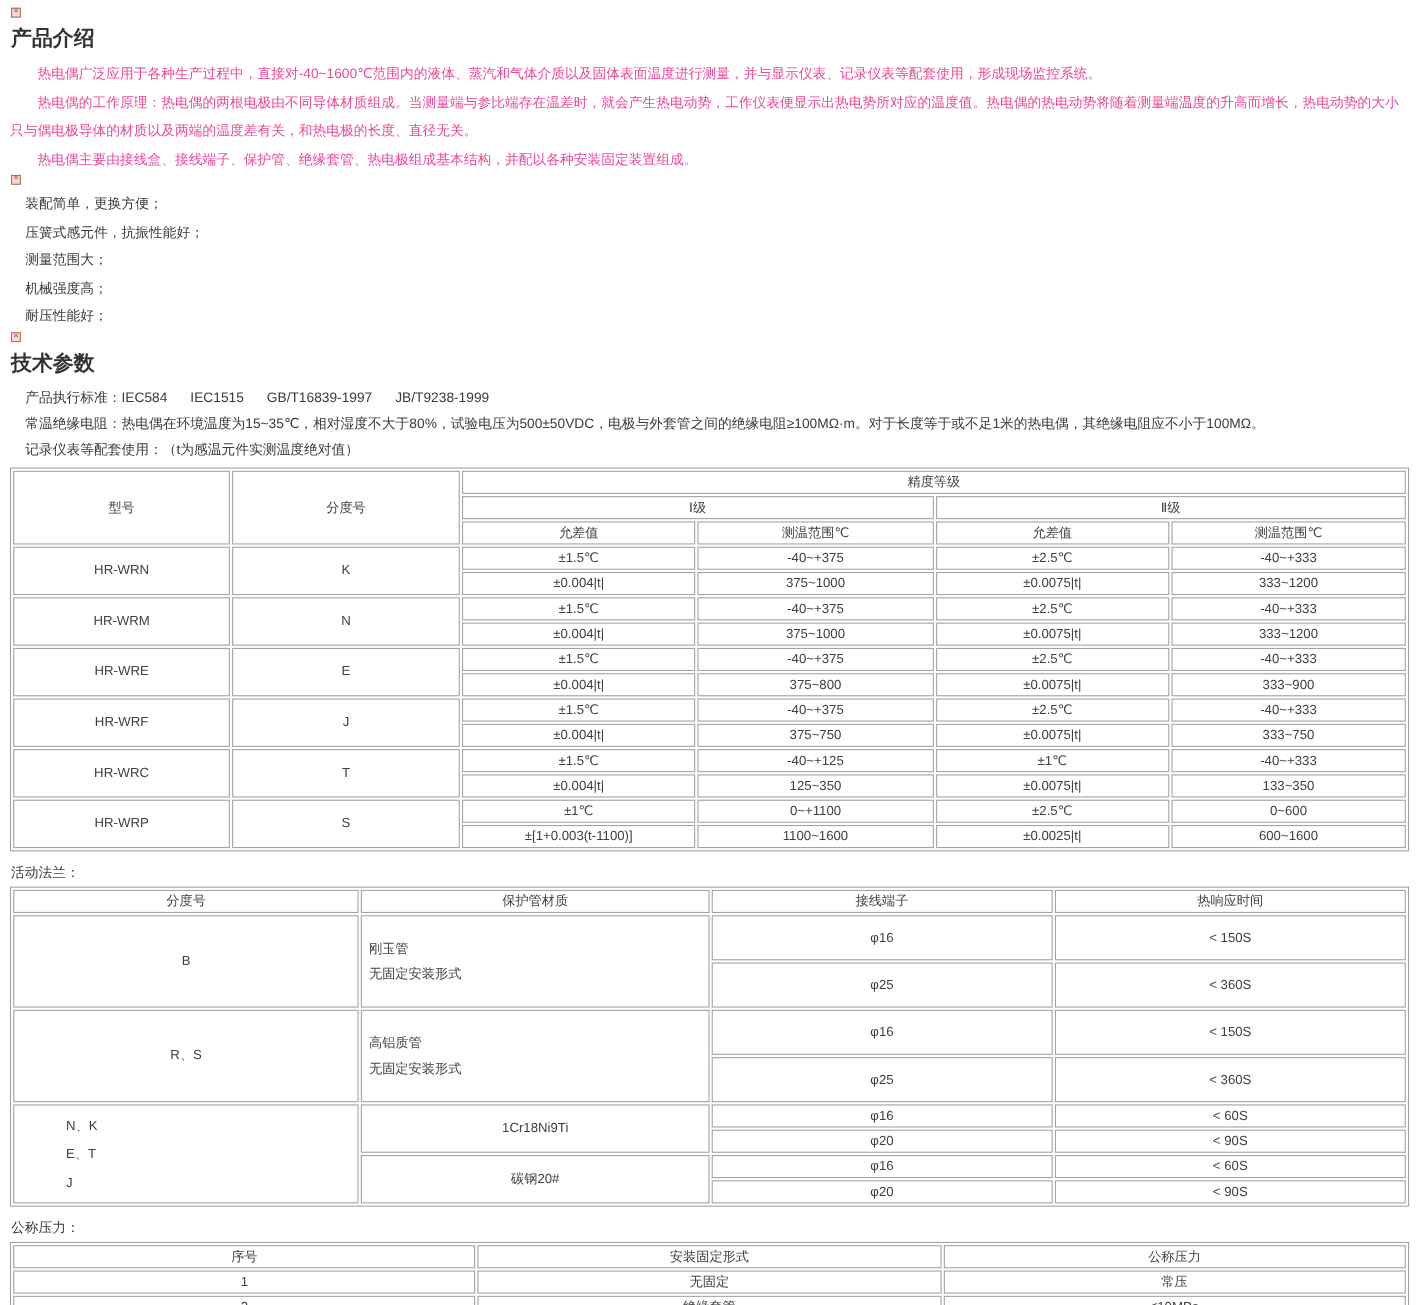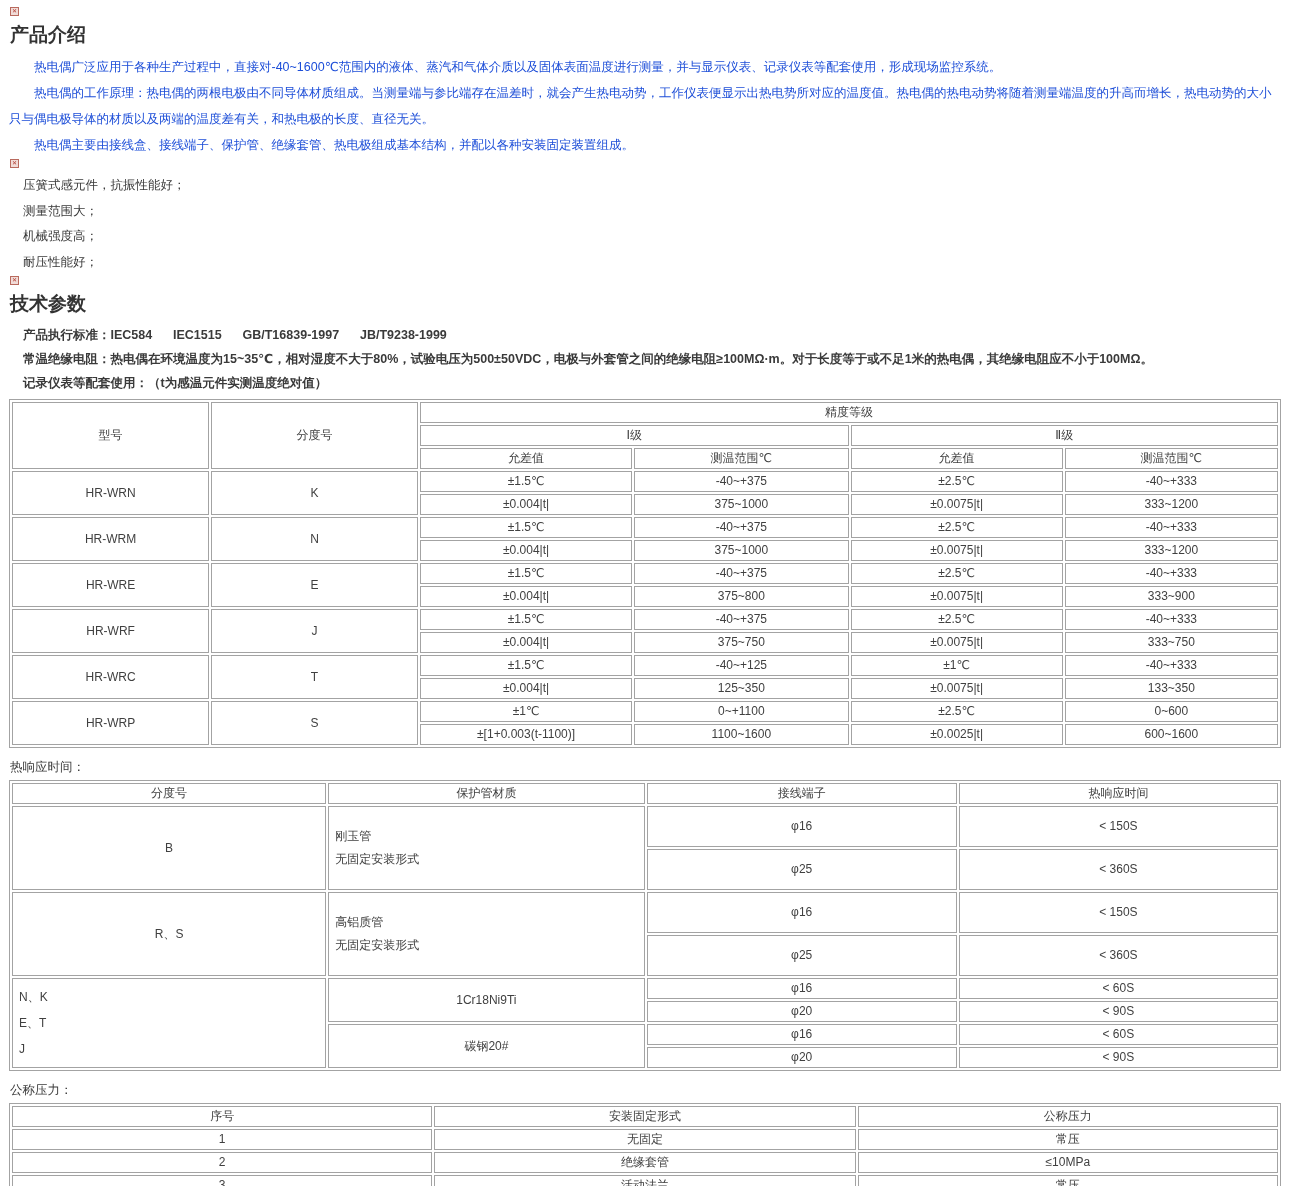--- a/index.html
+++ b/index.html
@@ -18,24 +18,24 @@
     border: 1px solid #b96a5e; background: #f1dcd8;
     font-size: 6px; line-height: 7px; text-align: center;
     color: #b03a2e; vertical-align: top; overflow: hidden;
   }
 
   .sec-heading {
     font-size: 19px; font-weight: bold; color: #333;
     margin: 2px 0 6px 1px;
   }
   .body-par {
-    margin: 0 0 0 0; line-height: 26px; text-indent: 25px; color: #1d4ed8;
+    margin: 0 0 0 0; line-height: 26px; text-indent: 25px; color: #ec4899;
   }
   .feature-item { line-height: 25.5px; padding-left: 14px; color: #3a3a3a; }
-  .tech-line { line-height: 24px; padding-left: 14px; color: #3a3a3a; white-space: pre-wrap; font-weight: bold; }
+  .tech-line { line-height: 24px; padding-left: 14px; color: #3a3a3a; white-space: pre-wrap; }
 
   table {
     width: 100%;
     border-collapse: separate;
     border-spacing: 2px;
     border: 1px solid #a3a3a3;
     background: #fff;
     margin: 4px 0 0 0;
   }
   td {
@@ -45,39 +45,40 @@
     text-align: center;
     padding: 1px 4px;
     height: 18px;
     line-height: 17px;
     background: #fff;
   }
   .t-acc td { height: 17px; }
   .mat-cell { text-align: left; vertical-align: middle; padding: 18px 6px; }
   .mat-cell div { line-height: 23px; }
   .grad3-cell { text-align: left; vertical-align: middle; padding: 2px 6px; }
-  .grad3-cell div { line-height: 26px; }
+  .grad3-cell div { line-height: 26px; margin-left: 41px; }
   .table-label { margin: 10px 0 4px 1px; line-height: 18px; color: #3a3a3a; }
 </style>
 </head>
 <body>
 
 <div class="page">
 
   <div class="icon-row">
     <span class="broken-img">✕</span>
   </div>
   <div class="sec-heading">产品介绍</div>
   <p class="body-par">热电偶广泛应用于各种生产过程中，直接对-40~1600℃范围内的液体、蒸汽和气体介质以及固体表面温度进行测量，并与显示仪表、记录仪表等配套使用，形成现场监控系统。</p>
   <p class="body-par">热电偶的工作原理：热电偶的两根电极由不同导体材质组成。当测量端与参比端存在温差时，就会产生热电动势，工作仪表便显示出热电势所对应的温度值。热电偶的热电动势将随着测量端温度的升高而增长，热电动势的大小只与偶电极导体的材质以及两端的温度差有关，和热电极的长度、直径无关。</p>
   <p class="body-par">热电偶主要由接线盒、接线端子、保护管、绝缘套管、热电极组成基本结构，并配以各种安装固定装置组成。</p>
 
   <div class="icon-row">
     <span class="broken-img">✕</span>
   </div>
+  <div class="feature-item">装配简单，更换方便；</div>
   <div class="feature-item">压簧式感元件，抗振性能好；</div>
   <div class="feature-item">测量范围大；</div>
   <div class="feature-item">机械强度高；</div>
   <div class="feature-item">耐压性能好；</div>
 
   <div class="icon-row">
     <span class="broken-img">✕</span>
   </div>
   <div class="sec-heading">技术参数</div>
   <div class="tech-line">产品执行标准：IEC584      IEC1515      GB/T16839-1997      JB/T9238-1999</div>
@@ -195,21 +196,21 @@
       </tr>
       <tr>
         <td>±[1+0.003(t-1100)]</td>
         <td>1100~1600</td>
         <td>±0.0025|t|</td>
         <td>600~1600</td>
       </tr>
     </tbody>
   </table>
 
-  <div class="table-label">热响应时间：</div>
+  <div class="table-label">活动法兰：</div>
   <table class="t-resp">
     <colgroup>
       <col style="width:316px">
         <col style="width:318px">
         <col style="width:312px">
         <col style="width:321px">
     </colgroup>
     <tbody>
       <tr>
         <td>分度号</td>

